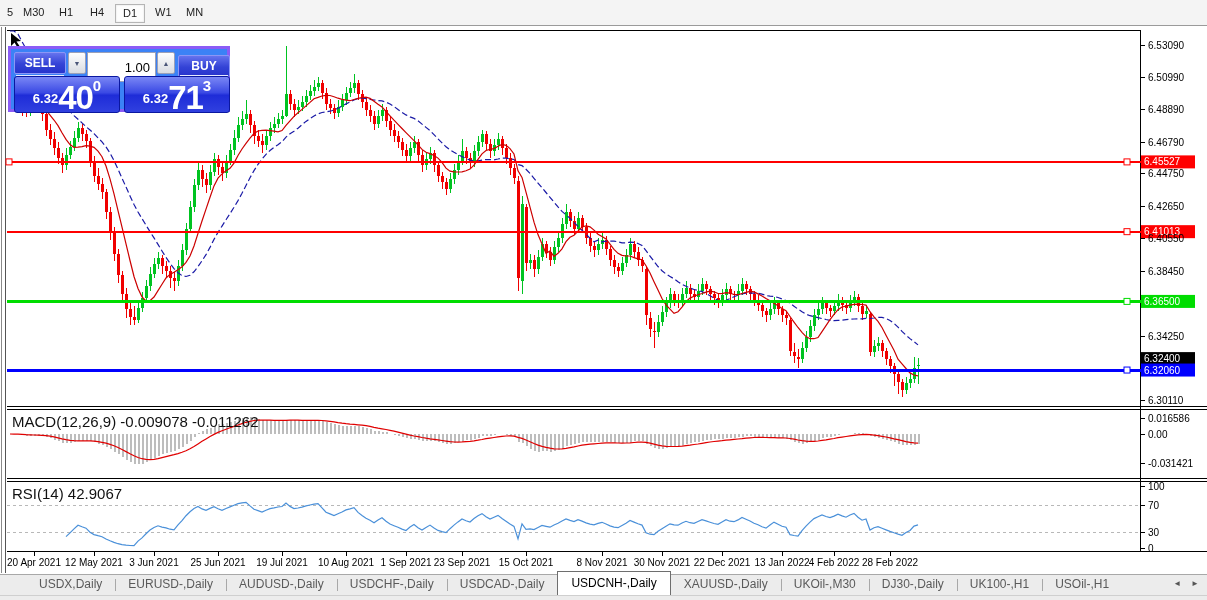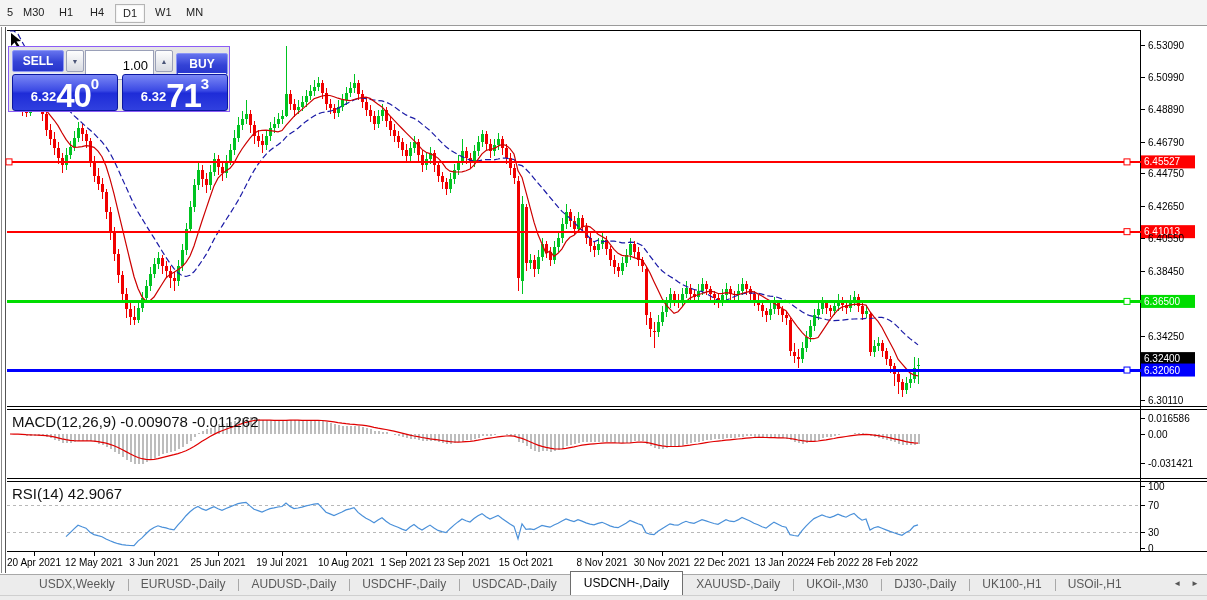--- a/index.html
+++ b/index.html
@@ -10,22 +10,22 @@
           border-bottom:1px solid #9a9a9a;box-sizing:border-box;}
   .tf-item{position:absolute;top:4px;height:17px;line-height:17px;font-size:11px;color:#222;
            padding:0 7px;cursor:default;}
   .tf-item.active{background:#fdfdfd;border:1px solid #b5b5b5;box-shadow:inset 0 0 2px #ddd;}
   
   #chart-svg{position:absolute;left:0;top:0;}
   
   #chart-title{position:absolute;left:64px;top:31px;font-size:11px;color:#111;white-space:pre;}
   #chart-title .num{margin-left:9px;}
   
-  #trade-panel{position:absolute;left:8px;top:46px;width:222px;height:66px;background:#e5e5e5;
-               border:1px solid #8b5cf6;box-sizing:border-box;}
+  #trade-panel{position:absolute;left:8px;top:46px;width:222px;height:66px;background:#3b82f6;
+               border:3px solid #8b5cf6;box-sizing:border-box;}
   .tp-btn{position:absolute;height:22px;background:linear-gradient(180deg,#6573ee,#3443d6 55%,#2735cc);
           border:1px solid #8b96f6;border-radius:2px;color:#fff;font-size:12px;font-weight:bold;
           text-align:center;line-height:21px;cursor:pointer;box-sizing:border-box;}
   #sell-btn{left:3px;top:3px;width:52px;}
   #buy-btn{left:167px;top:6px;width:52px;}
   .tp-underline{position:absolute;top:26px;height:1px;background:#e8ecff;}
   #sell-underline{left:5px;width:48px;}
   #buy-underline{left:169px;width:48px;}
   .spin-btn{position:absolute;top:3px;width:18px;height:22px;background:linear-gradient(180deg,#fefefe,#d8dbe2);
             border:1px solid #9aa0b8;border-radius:2px;color:#4a5578;font-size:7px;text-align:center;
@@ -911,21 +911,21 @@
     <div id="sell-underline" class="tp-underline"></div>
     <div id="buy-underline" class="tp-underline"></div>
     <div id="sell-price" class="tp-price"><span class="tp-small">6.32</span><span class="tp-big">40</span><span class="tp-sup">0</span></div>
     <div id="buy-price" class="tp-price"><span class="tp-small">6.32</span><span class="tp-big">71</span><span class="tp-sup">3</span></div>
   </div>
 
   <div id="macd-label" class="ind-label">MACD(12,26,9) -0.009078 -0.011262</div>
   <div id="rsi-label" class="ind-label">RSI(14) 42.9067</div>
 
   <div id="tab-bar">
-    <span class="sym-tab">USDX,Weekly</span>
+    <span class="sym-tab">USDX,Daily</span>
     <span class="sym-tab">EURUSD-,Daily</span>
     <span class="sym-tab">AUDUSD-,Daily</span>
     <span class="sym-tab">USDCHF-,Daily</span>
     <span class="sym-tab">USDCAD-,Daily</span>
     <span class="sym-tab active">USDCNH-,Daily</span>
     <span class="sym-tab">XAUUSD-,Daily</span>
     <span class="sym-tab">UKOil-,M30</span>
     <span class="sym-tab">DJ30-,Daily</span>
     <span class="sym-tab">UK100-,H1</span>
     <span class="sym-tab">USOil-,H1</span>

